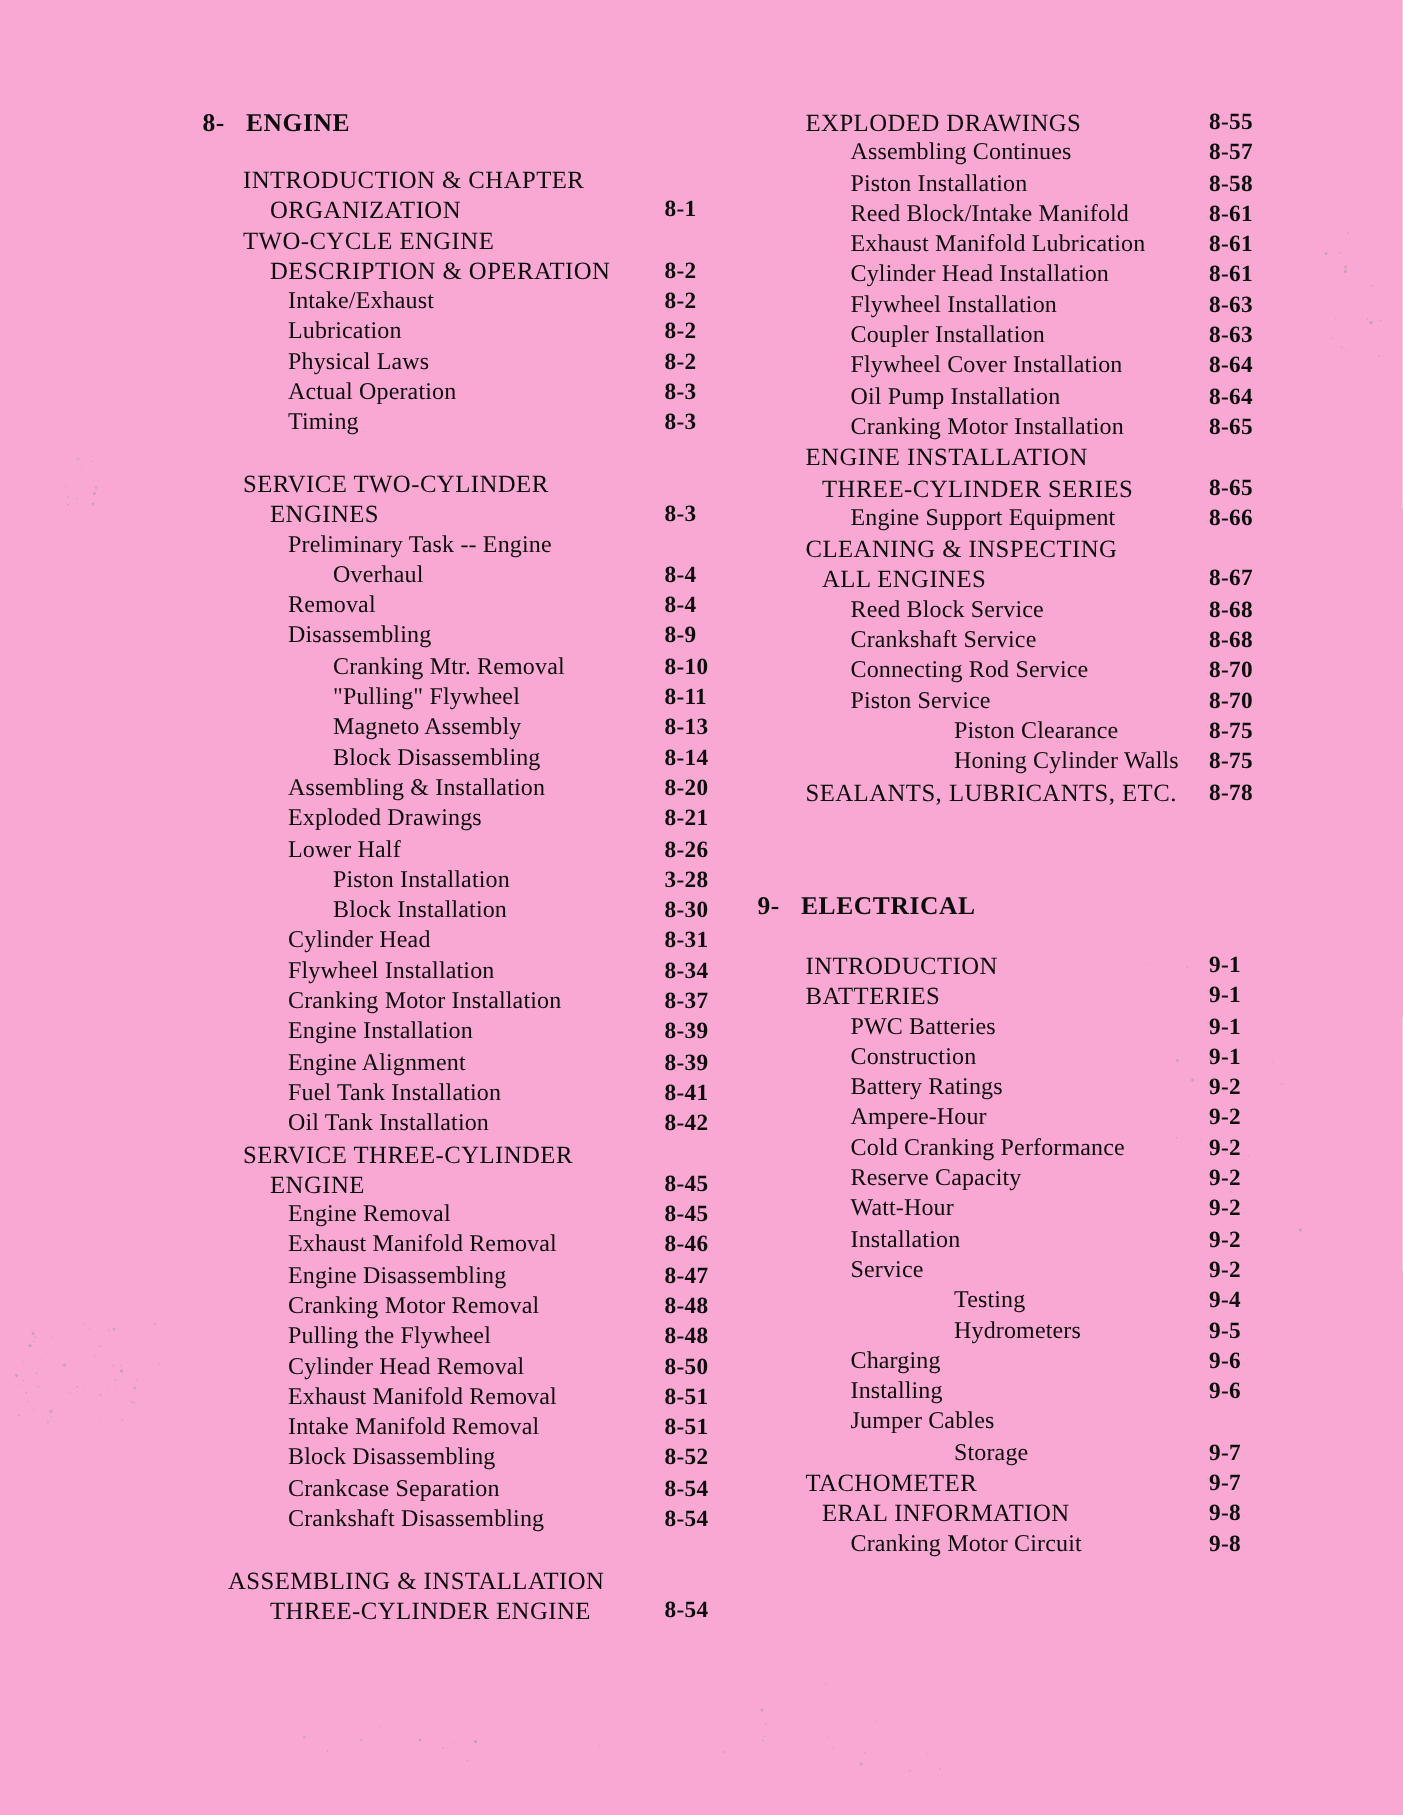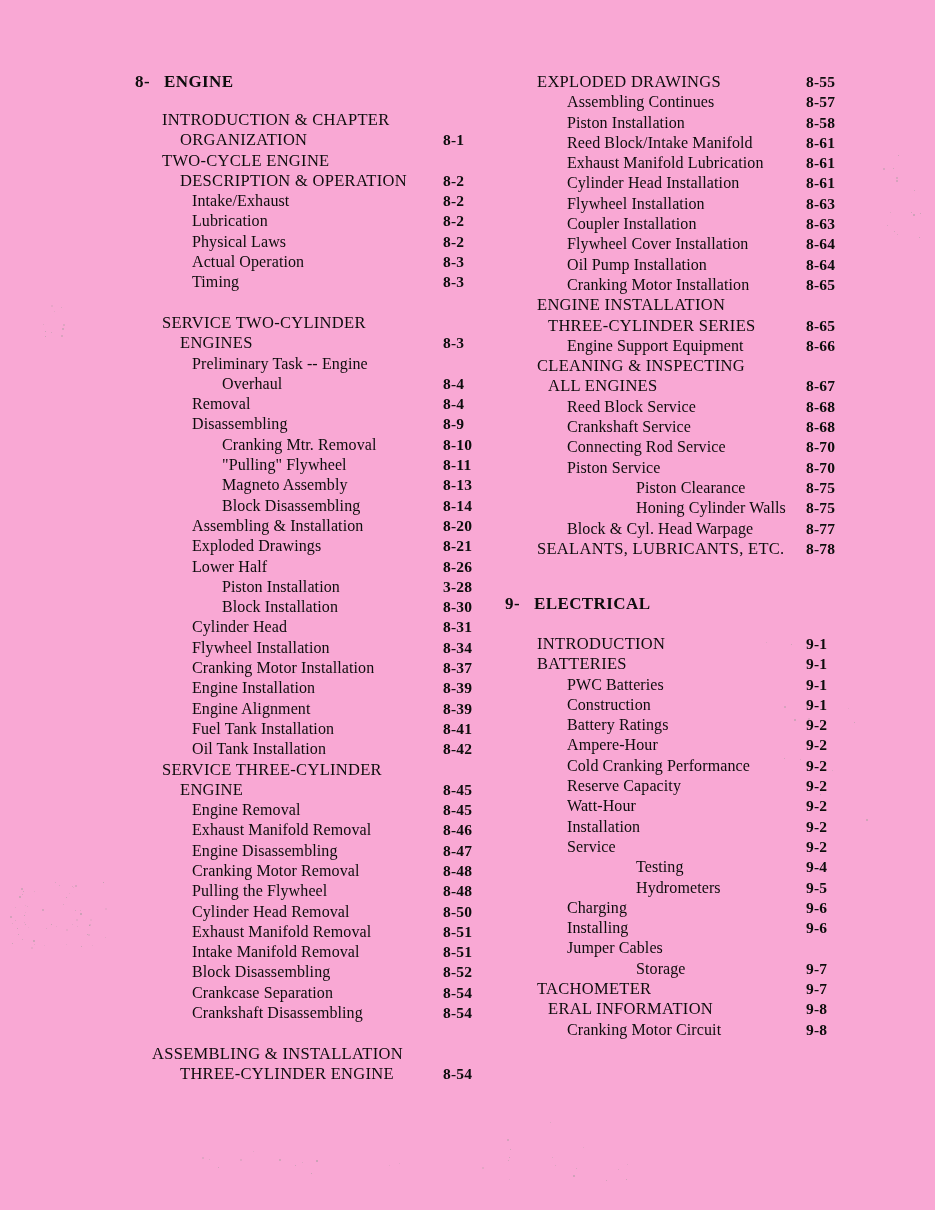--- a/index.html
+++ b/index.html
@@ -369,24 +369,20 @@
           <span class="label lv2 mixed">Piston Service</span>
           <span class="pageno">8-70</span>
         </div>
         <div class="row">
           <span class="label lv3 mixed">Piston Clearance</span>
           <span class="pageno">8-75</span>
         </div>
         <div class="row">
           <span class="label lv3 mixed">Honing Cylinder Walls</span>
           <span class="pageno">8-75</span>
-        </div>
-        <div class="row">
-          <span class="label lv2 mixed">Block &amp; Cyl. Head Warpage</span>
-          <span class="pageno">8-77</span>
         </div>
         <div class="row">
           <span class="label lv0 caps">SEALANTS, LUBRICANTS, ETC.</span>
           <span class="pageno">8-78</span>
         </div>
       </div>
 
     <div class="chapter" style="left:5px; top:594px; position:absolute;">
       <span class="num">9-</span><span>ELECTRICAL</span>
     </div>

